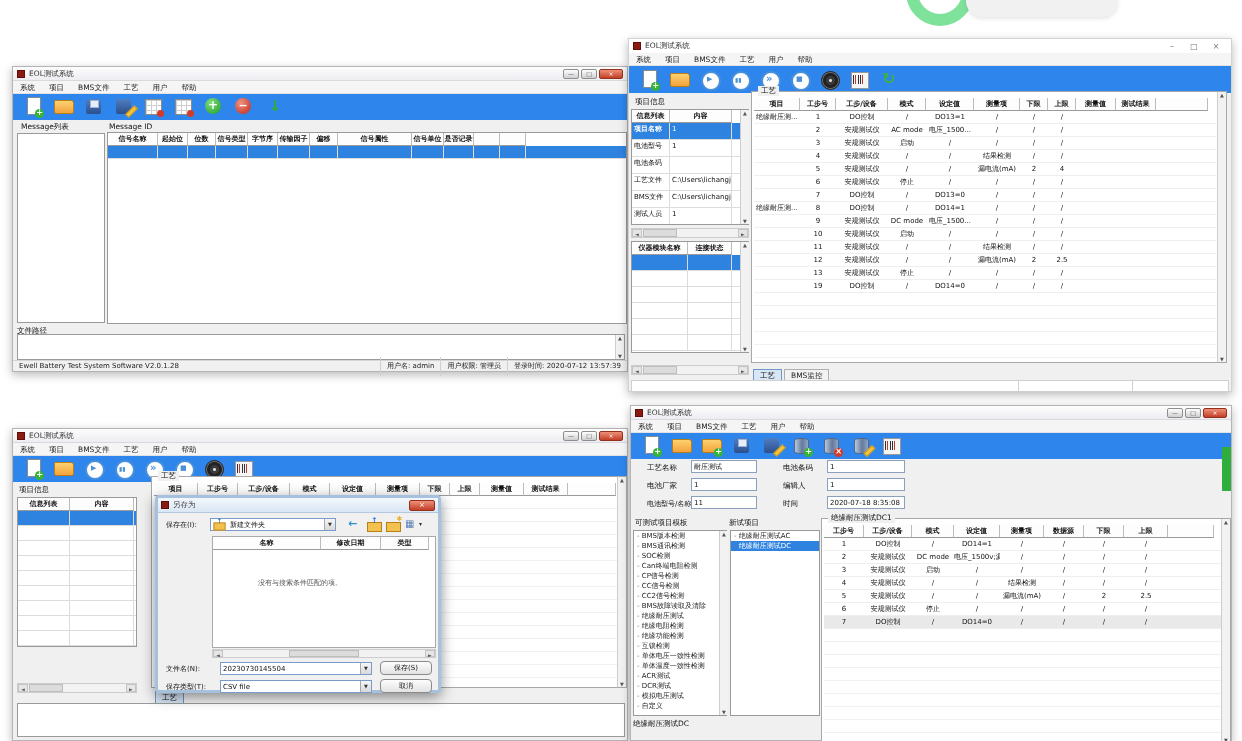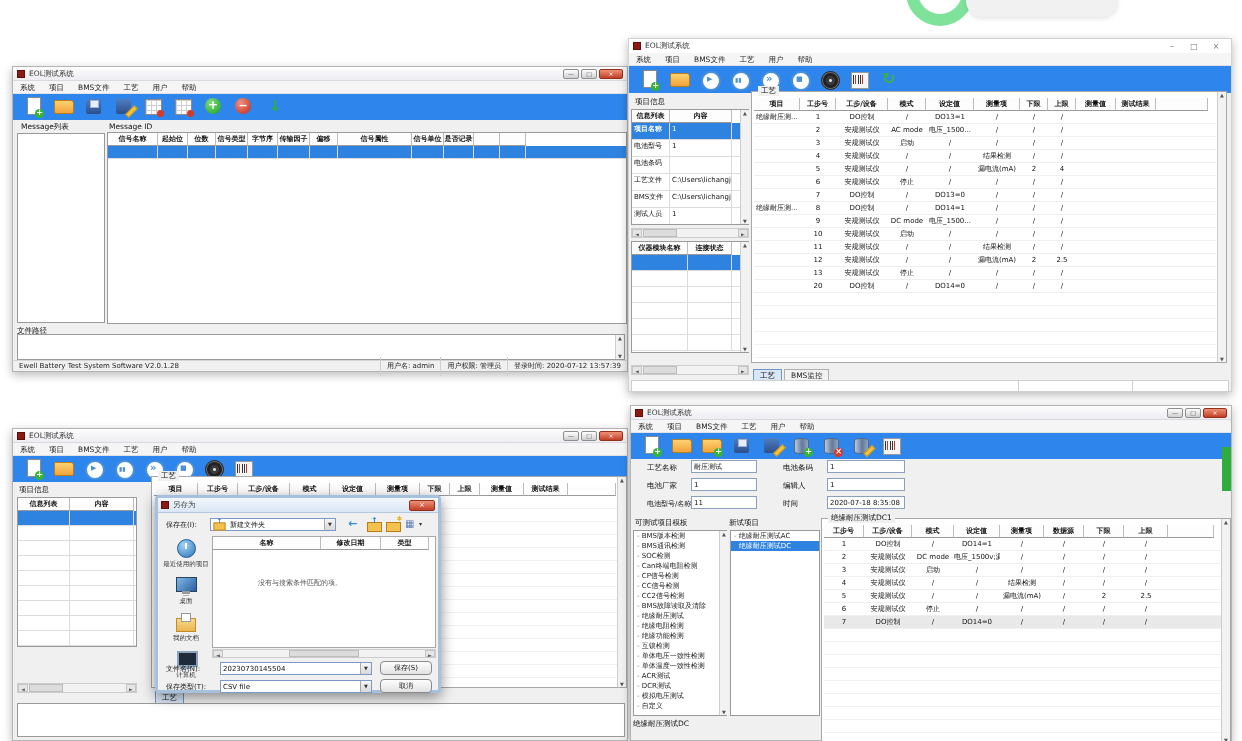--- a/index.html
+++ b/index.html
@@ -526,21 +526,21 @@
             <div class="tc" style="width: 48px;">/</div>
             <div class="tc" style="width: 46px;">/</div>
             <div class="tc" style="width: 28px;">/</div>
             <div class="tc" style="width: 28px;">/</div>
             <div class="tc" style="width: 40px;"></div>
             <div class="tc" style="width: 40px;"></div>
             <div class="tc" style="width: 52px;"></div>
           </div>
           <div class="trow tr" style="height: 13px;">
             <div class="tc tl" style="width: 46px;"></div>
-            <div class="tc" style="width: 36px;">20</div>
+            <div class="tc" style="width: 36px;">19</div>
             <div class="tc" style="width: 52px;">DO控制</div>
             <div class="tc" style="width: 38px;">/</div>
             <div class="tc" style="width: 48px;">DO14=0</div>
             <div class="tc" style="width: 46px;">/</div>
             <div class="tc" style="width: 28px;">/</div>
             <div class="tc" style="width: 28px;">/</div>
             <div class="tc" style="width: 40px;"></div>
             <div class="tc" style="width: 40px;"></div>
             <div class="tc" style="width: 52px;"></div>
           </div>
@@ -923,38 +923,20 @@
       <span class="cval">新建文件夹</span>
       <span class="dd">▼</span>
     </div>
     <div style="position:absolute; left:186px; top:20px; display:flex;">
         <span class="nvi nv-back"></span>
         <span class="nvi nv-up-folder"></span>
         <span class="nvi nv-new-folder"></span>
         <span class="nvi nv-views"></span>
       </div>
 
-    <div style="position:absolute; left:5px; top:40px; width:46px;">
-        <div class="place">
-          <span class="pic pl-recent-places"></span>
-          <span class="plbl">最近使用的项目</span>
-        </div>
-        <div class="place">
-          <span class="pic pl-desktop"></span>
-          <span class="plbl">桌面</span>
-        </div>
-        <div class="place">
-          <span class="pic pl-documents"></span>
-          <span class="plbl">我的文档</span>
-        </div>
-        <div class="place">
-          <span class="pic pl-computer"></span>
-          <span class="plbl">计算机</span>
-        </div>
-      </div>
 
     <div class="tbl" style="left:54px; top:38px; width:224px; height:112px; border-color:#a9a9a9;">
         <div class="trow thead">
           <div class="tc" style="width: 108px;">名称</div>
           <div class="tc" style="width: 60px;">修改日期</div>
           <div class="tc" style="width: 48px;">类型</div>
         </div>
       </div>
     <div class="empty-text" style="left:100px; top:80px;">没有与搜索条件匹配的项。</div>
     <div class="hscroll" style="left:54px; top:151px; width:224px; height:9px;">

